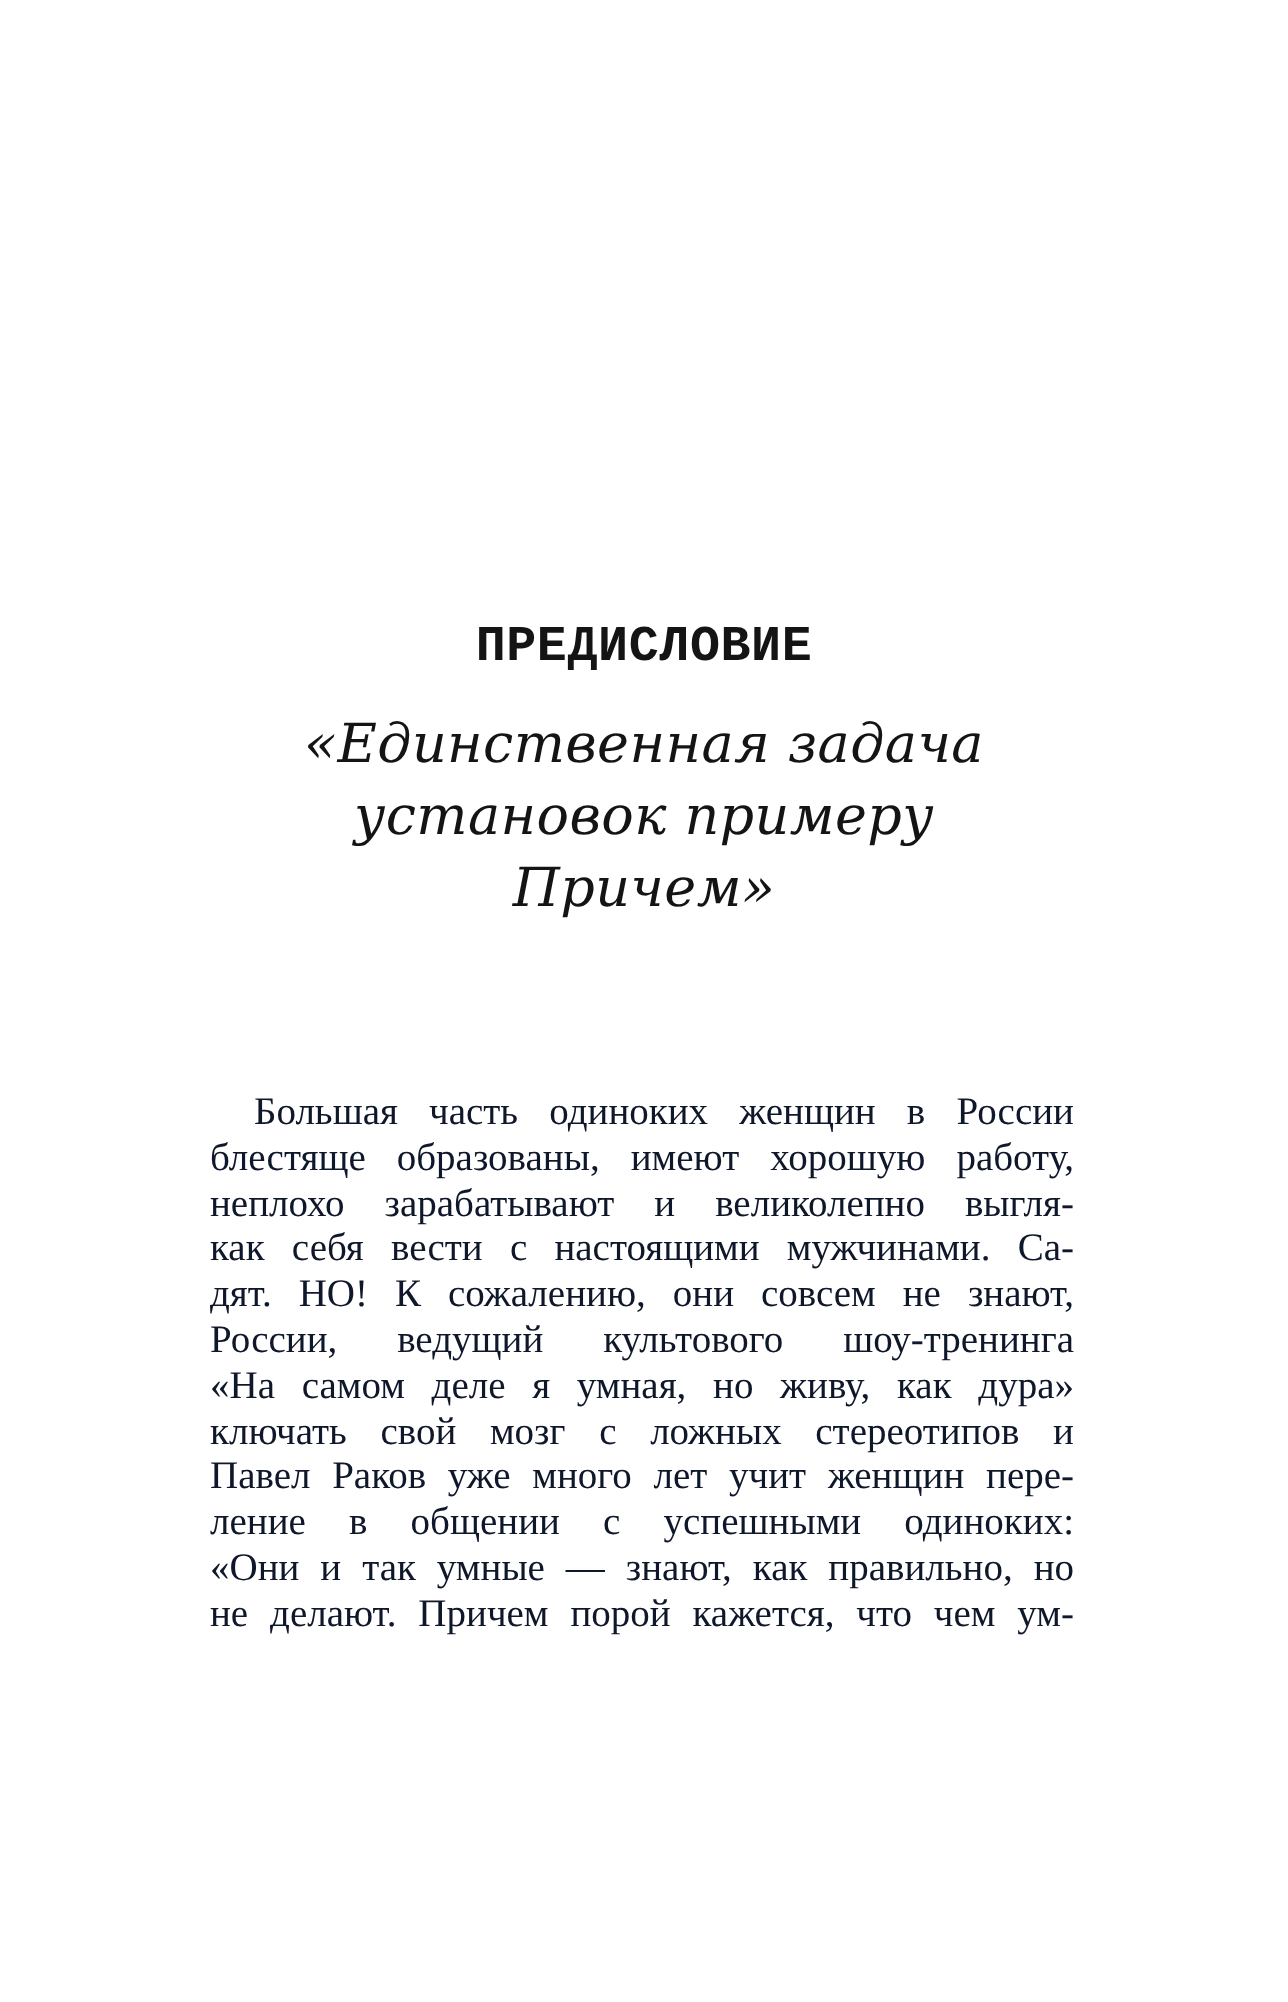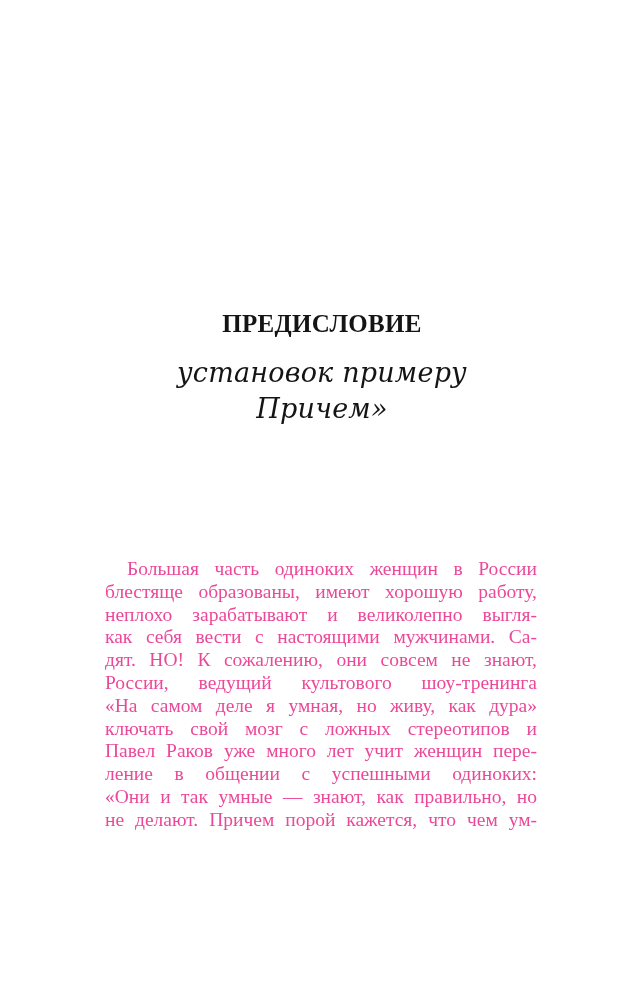--- a/index.html
+++ b/index.html
@@ -20,21 +20,21 @@
       width: 644px;
       height: 1001px;
       background: #ffffff;
     }
     .heading {
       position: absolute;
       left: 0;
       width: 644px;
       top: 309px;
       text-align: center;
-      font-family: Liberation Serif, serif;
+      font-family: Liberation Mono, monospace;
       font-weight: bold;
       font-size: 25px;
       letter-spacing: 0.3px;
       line-height: 30px;
       color: #141414;
       margin: 0;
     }
     .epigraph {
       position: absolute;
       left: 120px;
@@ -50,25 +50,25 @@
       margin: 0;
     }
     .epigraph .line {
       display: block;
       white-space: nowrap;
     }
     .body-text {
       position: absolute;
       left: 105px;
       width: 432px;
-      top: 558px;
+      top: 546px;
       font-family: "Liberation Serif", "DejaVu Serif", serif;
       font-size: 19.5px;
       line-height: 22.8px;
-      color: #ec4899;
+      color: #0f172a;
       margin: 0;
     }
     .body-text .line {
       display: block;
       white-space: nowrap;
       text-align: justify;
       text-align-last: justify;
       height: 22.8px;
     }
     .body-text .line.indent {
@@ -76,20 +76,21 @@
     }
   </style>
 </head>
 <body>
 
 <div class="page">
 
   <h1 class="heading">ПРЕДИСЛОВИЕ</h1>
 
   <div class="epigraph">
+    <span class="line">«Единственная задача</span>
     <span class="line">установок примеру</span>
     <span class="line">Причем»</span>
   </div>
 
   <div class="body-text">
     <span class="line indent">Большая часть одиноких женщин в России</span>
     <span class="line">блестяще образованы, имеют хорошую работу,</span>
     <span class="line">неплохо зарабатывают и великолепно выгля-</span>
     <span class="line">как себя вести с настоящими мужчинами. Са-</span>
     <span class="line">дят. НО! К сожалению, они совсем не знают,</span>

